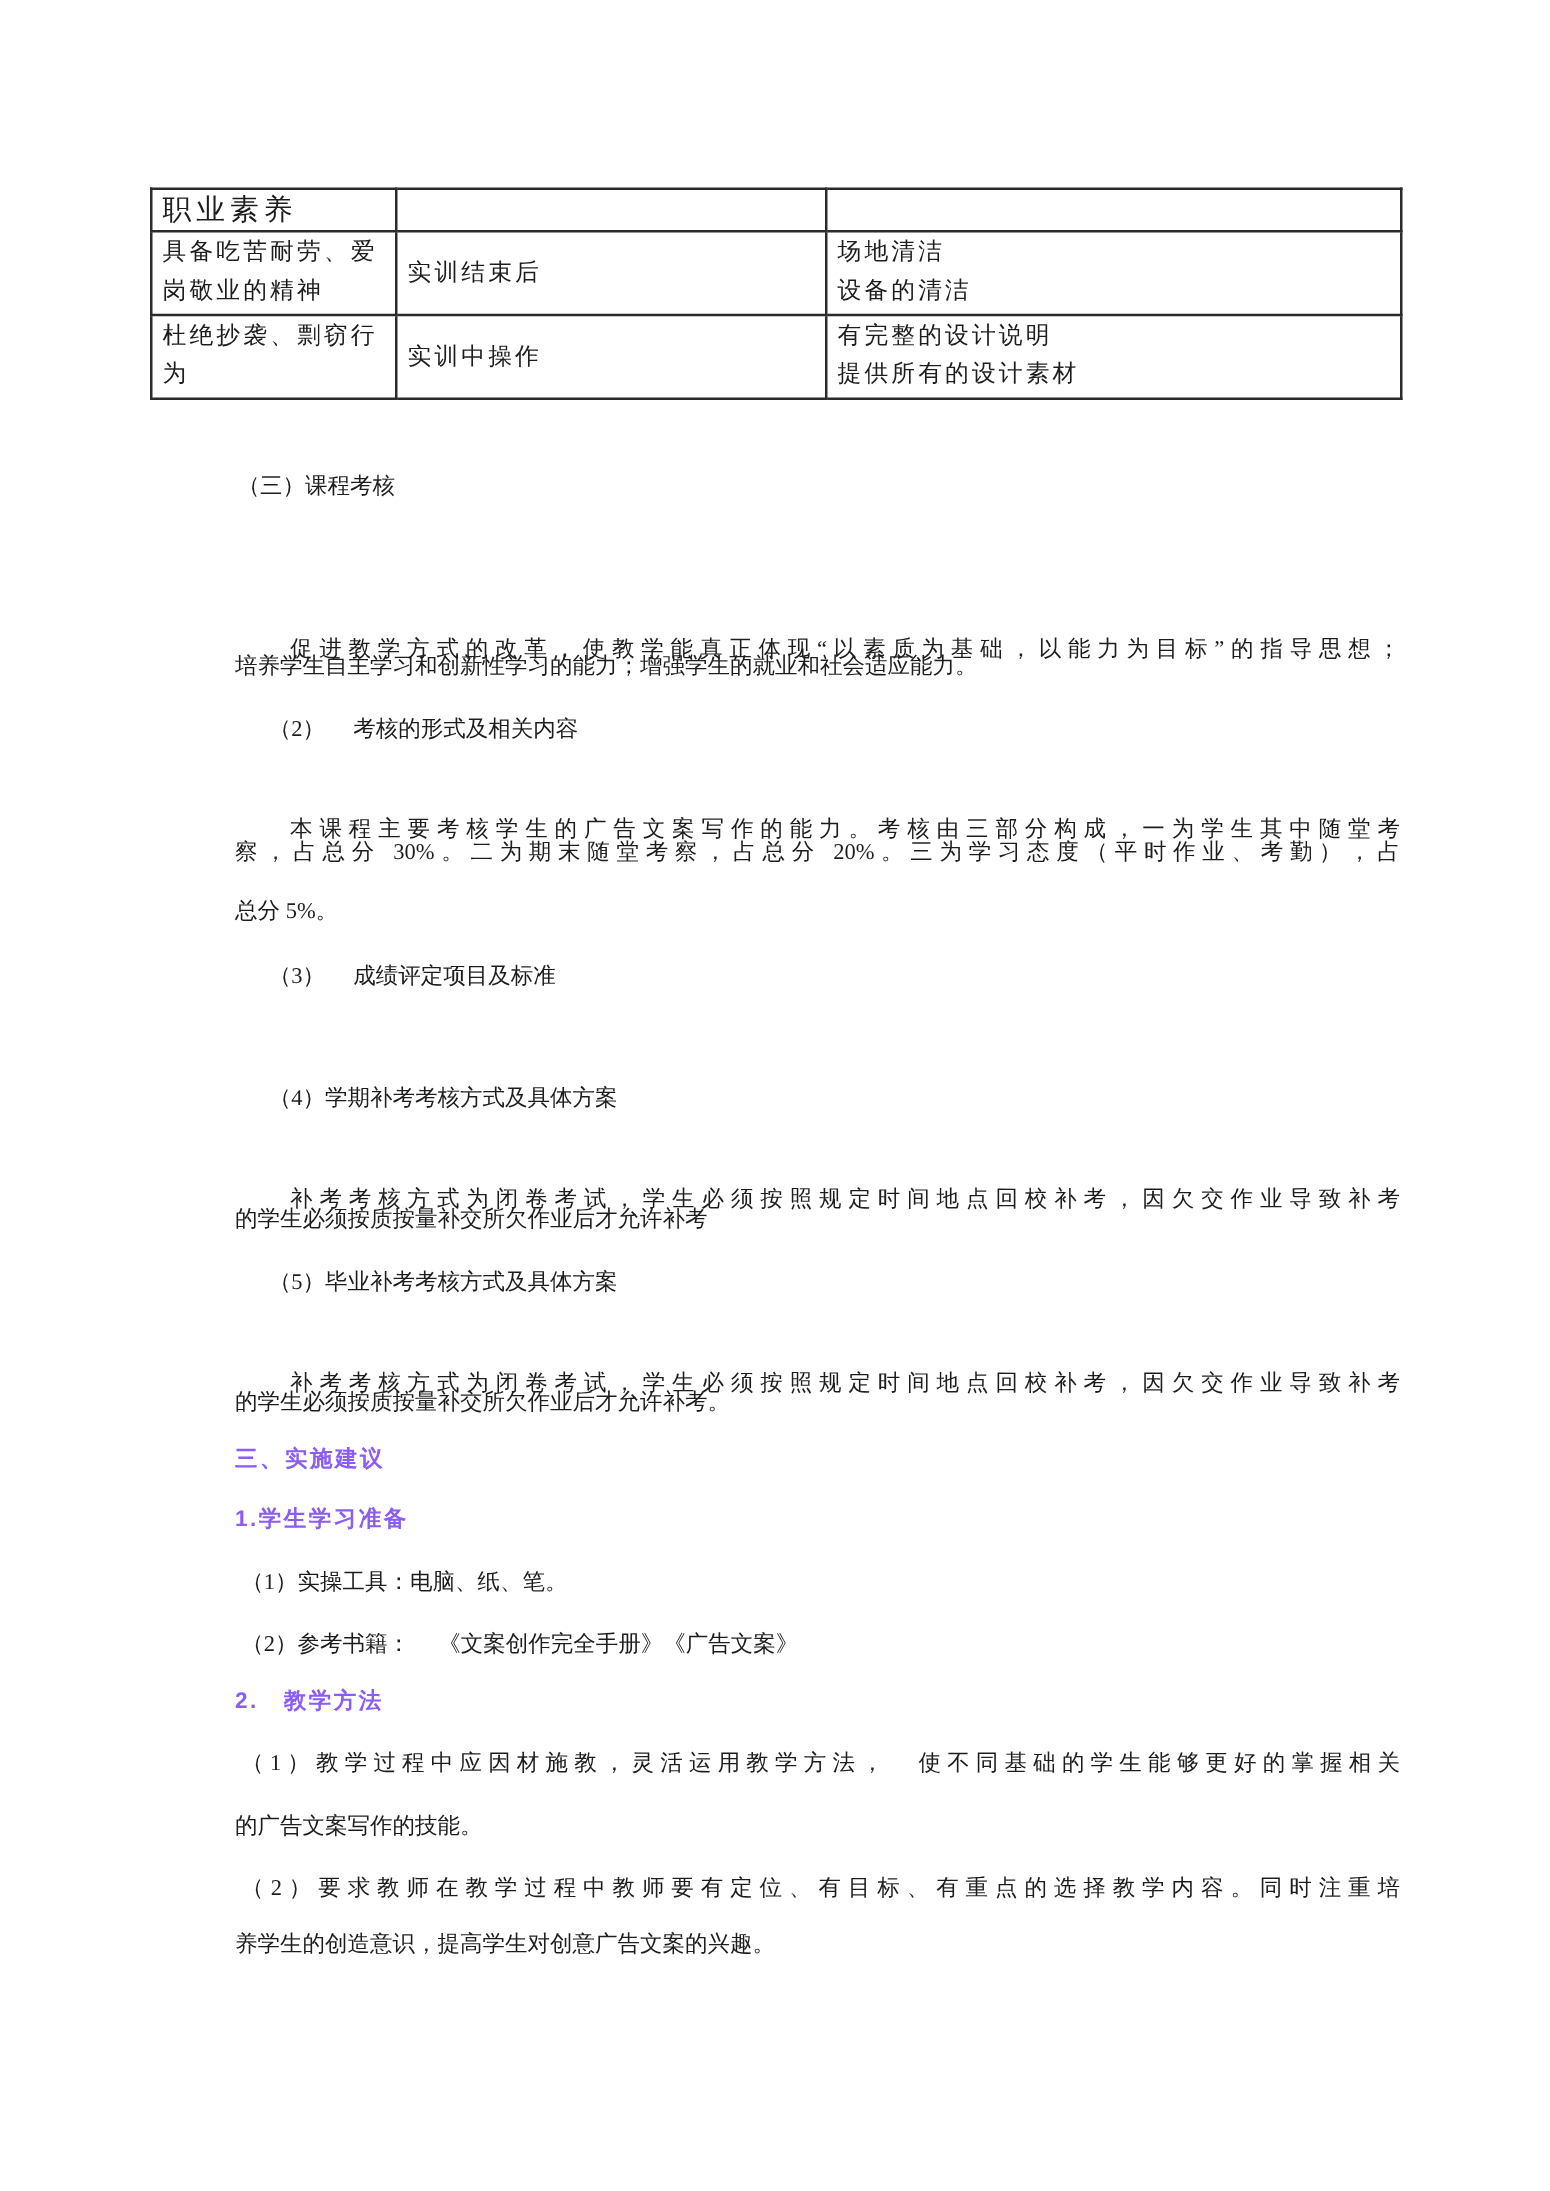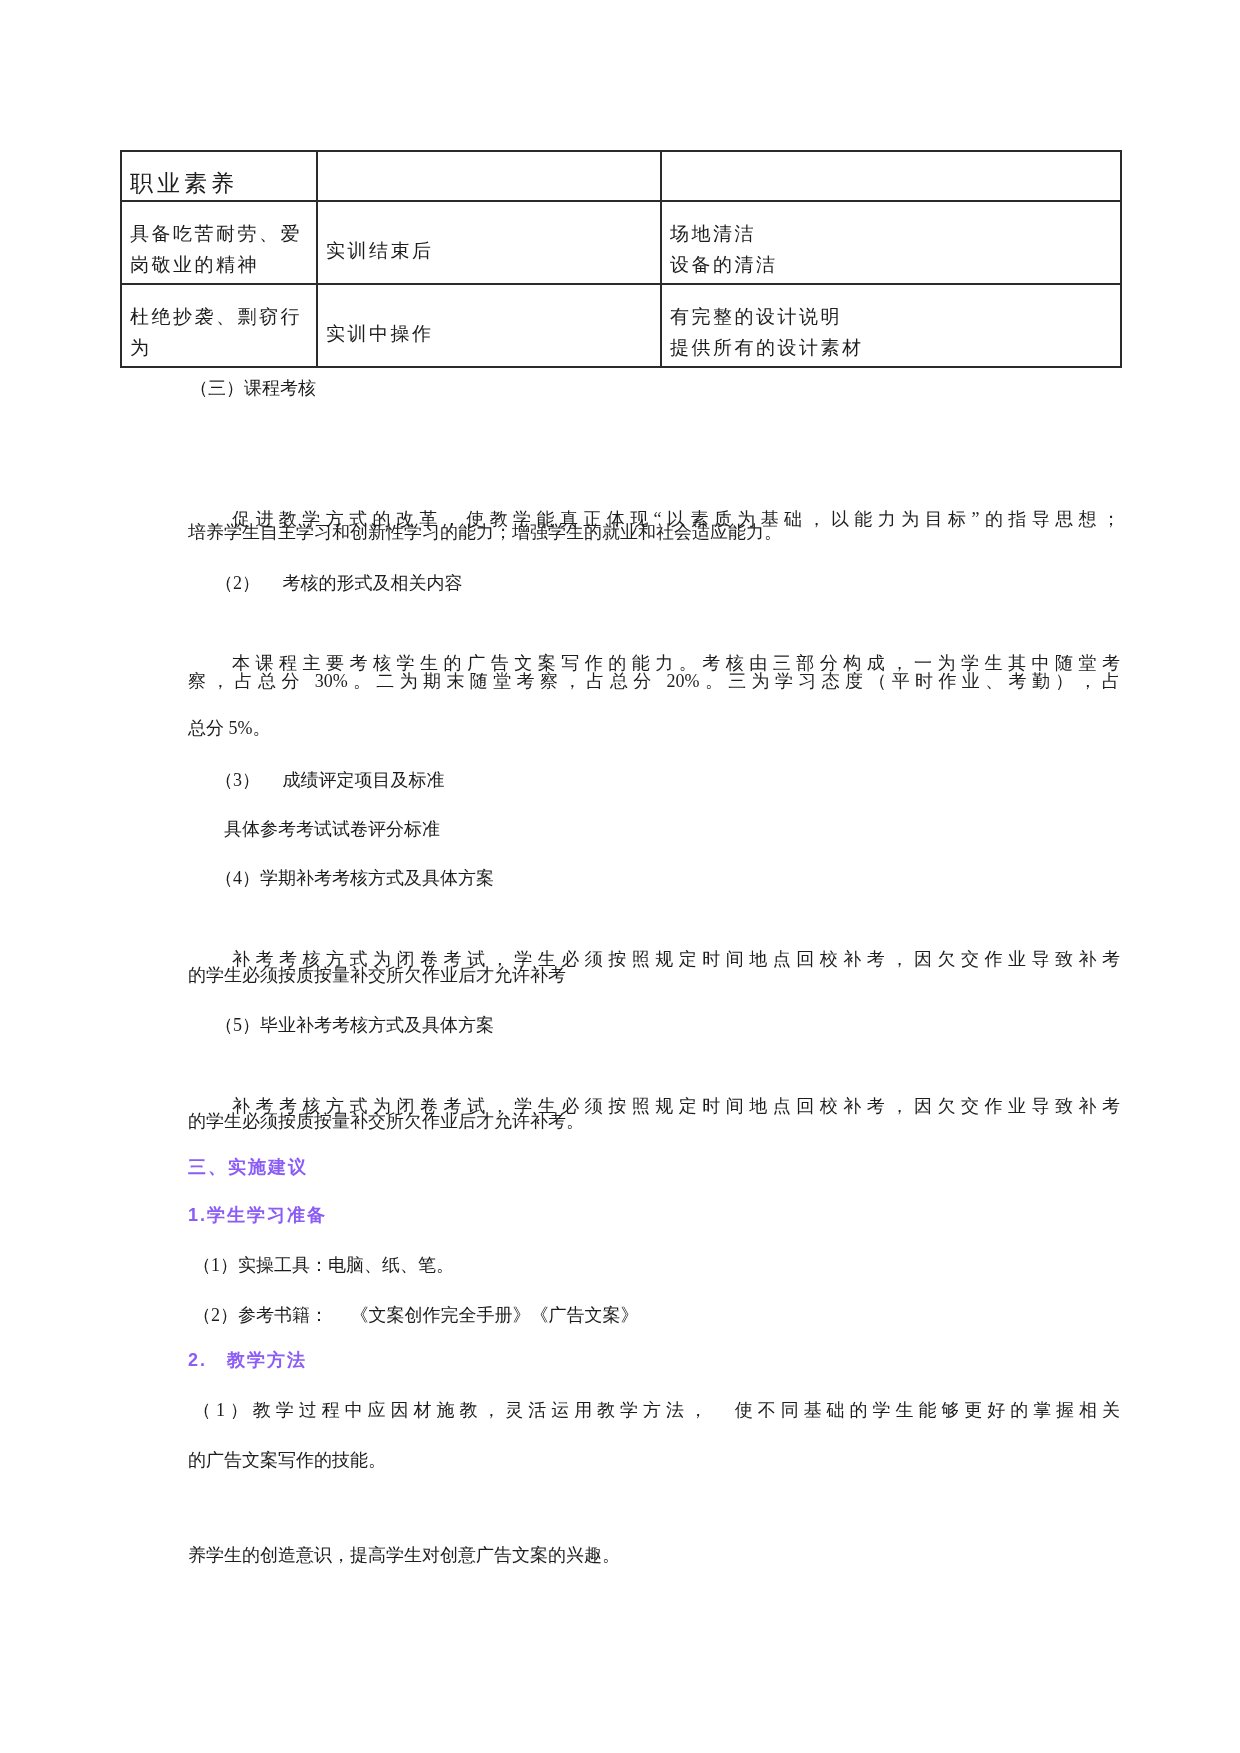--- a/index.html
+++ b/index.html
@@ -23,21 +23,21 @@
   table.spec{
     position:absolute;
     top:150px;
     left:0;
     width:1000px;
     border-collapse:collapse;
     table-layout:fixed;
   }
   table.spec td{
     border:2px solid #2b2b2b;
-    padding:16px 0 0 8px;
+    padding:0 0 0 8px;
     vertical-align:top;
     font-size:19px;
     letter-spacing:2.5px;
     line-height:30px;
     color:#1d1d1d;
   }
   table.spec td.mid{vertical-align:middle;}
   tr.hdr td{height:32px;vertical-align:middle;}
   .hdr-label{font-size:23px;letter-spacing:4px;line-height:30px;}
   tr.r td{height:65px;}
@@ -116,30 +116,30 @@
       </table>
 
     <div class="line ind-a" style="top:373px">（三）课程考核</div>
     <div class="line ind-c just" style="top:473px">促进教学方式的改革，使教学能真正体现“以素质为基础，以能力为目标”的指导思想；</div>
     <div class="line ind-0" style="top:517px">培养学生自主学习和创新性学习的能力；增强学生的就业和社会适应能力。</div>
     <div class="line ind-b" style="top:568px">（2）　 考核的形式及相关内容</div>
     <div class="line ind-c just" style="top:617px">本课程主要考核学生的广告文案写作的能力。考核由三部分构成，一为学生其中随堂考</div>
     <div class="line ind-0 just" style="top:666px">察，占总分 30%。二为期末随堂考察，占总分 20%。三为学习态度（平时作业、考勤），占</div>
     <div class="line ind-0" style="top:713px">总分 5%。</div>
     <div class="line ind-b" style="top:765px">（3）　 成绩评定项目及标准</div>
-    <div class="line ind-e" style="top:814px">具体参考考试试卷评分标准</div>
     <div class="line ind-b" style="top:863px">（4）学期补考考核方式及具体方案</div>
     <div class="line ind-c just" style="top:913px">补考考核方式为闭卷考试，学生必须按照规定时间地点回校补考，因欠交作业导致补考</div>
     <div class="line ind-0" style="top:960px">的学生必须按质按量补交所欠作业后才允许补考</div>
     <div class="line ind-b" style="top:1010px">（5）毕业补考考核方式及具体方案</div>
     <div class="line ind-c just" style="top:1060px">补考考核方式为闭卷考试，学生必须按照规定时间地点回校补考，因欠交作业导致补考</div>
     <div class="line ind-0" style="top:1106px">的学生必须按质按量补交所欠作业后才允许补考。</div>
     <div class="line ind-0 bold" style="top:1152px">三、实施建议</div>
     <div class="line ind-0 bold" style="top:1200px">1.学生学习准备</div>
     <div class="line ind-d" style="top:1250px">（1）实操工具：电脑、纸、笔。</div>
     <div class="line ind-d" style="top:1300px">（2）参考书籍：　 《文案创作完全手册》《广告文案》</div>
     <div class="line ind-0 bold" style="top:1345px">2.　教学方法</div>
     <div class="line ind-d just" style="top:1395px">（1）教学过程中应因材施教，灵活运用教学方法，　使不同基础的学生能够更好的掌握相关</div>
     <div class="line ind-0" style="top:1445px">的广告文案写作的技能。</div>
+    <div class="line ind-d just" style="top:1495px">（2）要求教师在教学过程中教师要有定位、有目标、有重点的选择教学内容。同时注重培</div>
     <div class="line ind-0" style="top:1540px">养学生的创造意识，提高学生对创意广告文案的兴趣。</div>
 
   </div>
 </div>
 
 </body></html>

